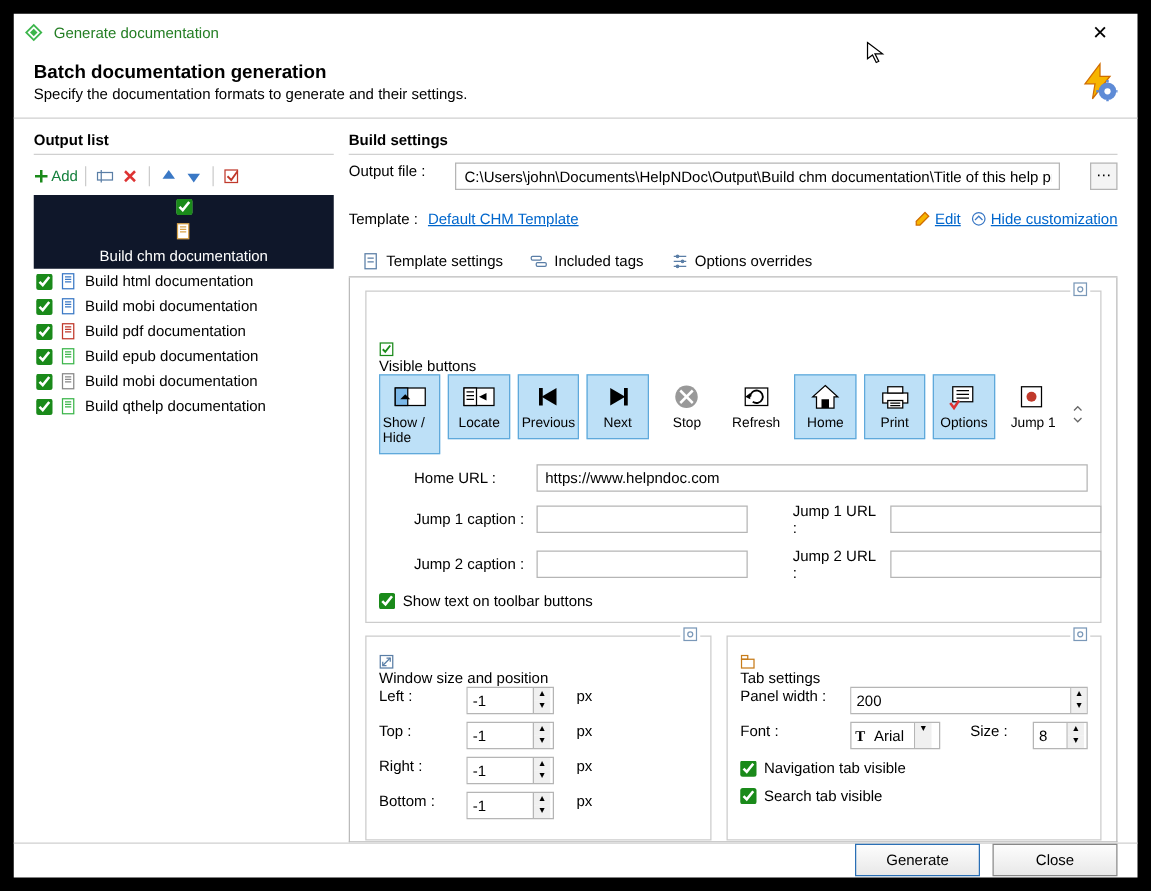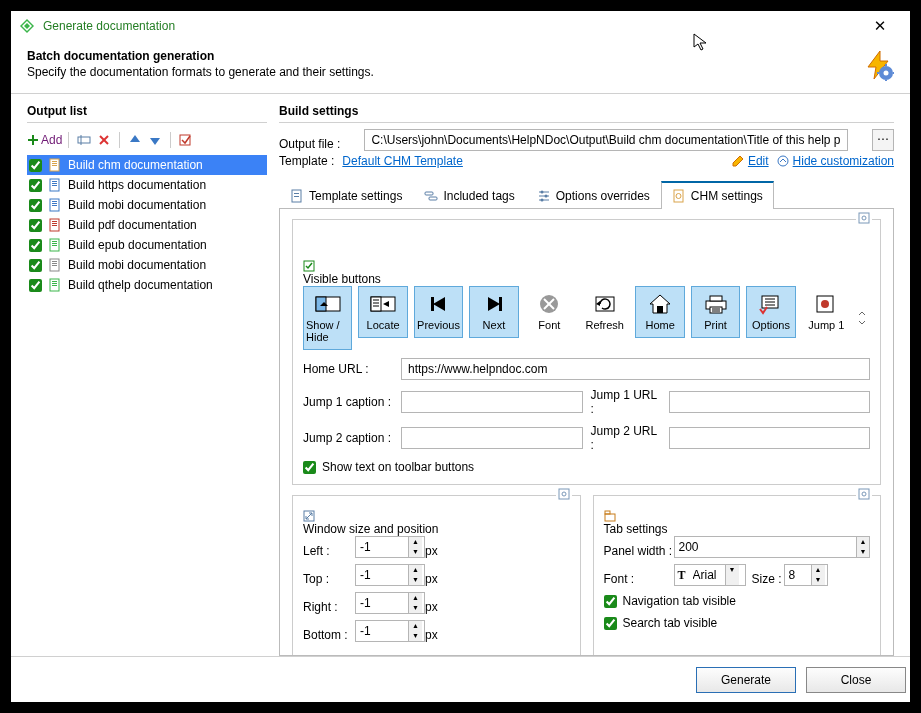--- a/index.html
+++ b/index.html
@@ -4,40 +4,40 @@
 <style>
 * { box-sizing: border-box; margin: 0; padding: 0; font-family: "Segoe UI", Tahoma, sans-serif; font-size: 12px; }
 body { background: #000; width: 921px; height: 713px; overflow: hidden; }
 .window { position: absolute; left: 11px; top: 11px; width: 899px; height: 691px; background: #fff; display: flex; flex-direction: column; }
 .titlebar { height: 30px; display: flex; align-items: center; padding: 0 8px; }
 .titlebar .app-icon { width: 16px; height: 16px; margin-right: 8px; }
 .titlebar .title { color: #247e24; flex: 1; }
 .titlebar .close { width: 44px; text-align: center; font-size: 15px; cursor: pointer; }
 .header { padding: 8px 16px 12px; display: flex; }
 .header-text { flex: 1; }
-.header-text h1 { font-size: 12px; font-weight: bold; margin-bottom: 2px; }
+.header-text h1 { font-size: 15px; font-weight: bold; margin-bottom: 2px; }
 .header-text p { font-size: 12px; }
 .header-icon { width: 32px; height: 32px; }
 .divider-h { height: 1px; background: #d0d0d0; margin: 0; }
 .body { flex: 1; display: flex; gap: 12px; padding: 10px 16px 0; overflow: hidden; }
 .left { width: 240px; display: flex; flex-direction: column; }
 .panel-title { font-weight: bold; margin-bottom: 4px; }
 .left .divider-h, .right .divider-h { margin-bottom: 6px; }
 .toolbar { display: flex; align-items: center; gap: 2px; padding: 2px 0 6px; }
-.toolbar .add { color: #701a75; display: flex; align-items: center; gap: 2px; cursor: pointer; }
+.toolbar .add { color: #15803d; display: flex; align-items: center; gap: 2px; cursor: pointer; }
 .tool-sep { width: 1px; height: 16px; background: #ccc; margin: 0 4px; }
 .tool-btn { width: 18px; height: 18px; display: flex; align-items: center; justify-content: center; cursor: pointer; }
 .list { flex: 1; }
 .list-item { display: flex; align-items: center; gap: 6px; padding: 3px 2px; cursor: pointer; }
-.list-item.selected { background: #3b82f6; }
+.list-item.selected { background: #0f172a; flex-direction: column; }
 .list-item.selected .label { color: #fff; }
 .list-item input[type=checkbox] { width: 13px; height: 13px; accent-color: #1a8a1a; }
 .list-item .doc-icon { width: 14px; height: 14px; flex-shrink: 0; }
 .right { flex: 1; display: flex; flex-direction: column; min-width: 0; }
-.row { display: flex; align-items: flex-end; gap: 24px; margin-bottom: 3px; }
+.row { display: flex; align-items: flex-start; gap: 24px; margin-bottom: 16px; }
 .row label { white-space: nowrap; }
 .row .fld { flex: 1; height: 22px; border: 1px solid #b5b5b5; padding: 0 6px; background: #fff; }
 .browse { width: 22px; height: 22px; border: 1px solid #b5b5b5; background: #f4f4f4; text-align: center; line-height: 18px; cursor: pointer; }
 .template-row { display: flex; align-items: center; gap: 8px; margin-bottom: 12px; }
 .link { color: #0066cc; cursor: pointer; text-decoration: underline; }
 .spacer { flex: 1; }
 .edit-link { display: flex; align-items: center; gap: 4px; cursor: pointer; }
 .tabs { display: flex; border-bottom: 1px solid #bbb; }
 .tab { display: flex; align-items: center; gap: 5px; padding: 6px 10px; border: 1px solid transparent; border-bottom: none; cursor: pointer; position: relative; top: 1px; }
 .tab.active { background: #fff; border-color: #bbb; border-top-color: #0066a6; border-top-width: 2px; }
@@ -45,34 +45,34 @@
 .tab-content { flex: 1; border: 1px solid #bbb; border-top: none; padding: 10px 12px; overflow: auto; display: flex; flex-direction: column; gap: 10px; }
 .group { border: 1px solid #ccc; position: relative; padding: 40px 10px 10px; }
 .group .reset { position: absolute; top: -8px; right: 8px; background: #fff; padding: 0 2px; cursor: pointer; }
 .vis-buttons { display: flex; gap: 6px; align-items: flex-start; flex-wrap: nowrap; }
 .vb { width: 60px; display: flex; flex-direction: column; align-items: center; gap: 4px; padding: 6px 2px; cursor: pointer; border: 1px solid transparent; }
 .vb.sel { background: #bde0f7; border-color: #5fa9db; }
 .vb .vb-icon { width: 28px; height: 22px; }
 .vb .vb-label { font-size: 11px; }
 .expand { width: 16px; align-self: center; cursor: pointer; }
 .form-row { display: flex; align-items: center; gap: 8px; margin-top: 8px; }
-.form-row label { width: 90px; }
+.form-row label { width: 90px; margin-left: 28px; }
 .form-row input[type=text] { flex: 1; height: 22px; border: 1px solid #b5b5b5; padding: 0 6px; }
 .form-row .half { display: flex; align-items: center; gap: 8px; flex: 1; }
 .cb-row { display: flex; align-items: center; gap: 6px; margin-top: 8px; }
 .cb-row input[type=checkbox] { width: 13px; height: 13px; accent-color: #1a8a1a; }
 .two-col { display: flex; gap: 12px; }
 .two-col .group { flex: 1; padding-top: 14px; }
-.num-row { display: flex; align-items: flex-end; gap: 0; margin-bottom: 6px; }
+.num-row { display: flex; align-items: flex-start; gap: 18px; margin-bottom: 6px; }
 .num-row label { width: 52px; }
 .num-row .spin { width: 70px; height: 22px; border: 1px solid #b5b5b5; display: flex; }
 .num-row .spin input { border: none; width: 52px; padding: 0 4px; }
 .num-row .spin .arrows { width: 14px; display: flex; flex-direction: column; border-left: 1px solid #b5b5b5; }
 .num-row .spin .arrows span { flex: 1; font-size: 7px; text-align: center; line-height: 9px; cursor: pointer; background: #f0f0f0; }
-.footer { height: 46px; display: flex; justify-content: flex-end; align-items: center; gap: 10px; padding: 0 4px; border-top: 1px solid #d0d0d0; }
+.footer { height: 28px; display: flex; justify-content: flex-end; gap: 10px; padding: 0 16px; border-top: 1px solid #d0d0d0; }
 .btn { width: 100px; height: 26px; border: 1px solid #888; background: linear-gradient(#fdfdfd,#e8e8e8); cursor: pointer; }
 .btn.primary { border-color: #2a6fb5; }
 .cursor { position: absolute; left: 693px; top: 33px; pointer-events: none; }
 svg { display: block; }
 </style>
 </head>
 <body>
 
 <div class="window">
   <div class="titlebar">
@@ -169,21 +169,21 @@
           <div class="list-item">
             <input type="checkbox" checked="" style="">
             <span class="doc-icon">
               <svg viewBox="0 0 14 14">
                 <rect x="2" y="1" width="9" height="12" fill="#fff" stroke="#3a78c5"></rect>
                 <rect x="4" y="3" width="5" height="1" fill="#3a78c5"></rect>
                 <rect x="4" y="5" width="5" height="1" fill="#3a78c5"></rect>
                 <rect x="4" y="7" width="5" height="1" fill="#3a78c5"></rect>
               </svg>
             </span>
-            <span class="label">Build https documentation</span>
+            <span class="label">Build html documentation</span>
           </div>
           <div class="list-item">
             <input type="checkbox" checked="" style="">
             <span class="doc-icon">
               <svg viewBox="0 0 14 14">
                 <rect x="2" y="1" width="9" height="12" fill="#fff" stroke="#3a78c5"></rect>
                 <rect x="4" y="3" width="5" height="1" fill="#3a78c5"></rect>
                 <rect x="4" y="5" width="5" height="1" fill="#3a78c5"></rect>
                 <rect x="4" y="7" width="5" height="1" fill="#3a78c5"></rect>
               </svg>
@@ -294,29 +294,20 @@
                 <line x1="2" y1="3" x2="12" y2="3" stroke="#5a7ea6"></line>
                 <line x1="2" y1="7" x2="12" y2="7" stroke="#5a7ea6"></line>
                 <line x1="2" y1="11" x2="12" y2="11" stroke="#5a7ea6"></line>
                 <circle cx="5" cy="3" r="1.5" fill="#5a7ea6"></circle>
                 <circle cx="9" cy="7" r="1.5" fill="#5a7ea6"></circle>
                 <circle cx="5" cy="11" r="1.5" fill="#5a7ea6"></circle>
               </svg>
             </span>
             <span>Options overrides</span>
           </div>
-          <div class="tab active">
-            <span class="tab-icon">
-              <svg viewBox="0 0 14 14">
-                <rect x="2" y="1" width="9" height="12" fill="#fff" stroke="#d9a34a"></rect>
-                <circle cx="6.5" cy="7" r="2.5" fill="none" stroke="#d9a34a"></circle>
-              </svg>
-            </span>
-            <span>CHM settings</span>
-          </div>
         </div>
 
       <div class="tab-content">
 
         <div class="group">
           <span class="legend"><svg width="12" height="12">
                 <rect x="1" y="1" width="10" height="10" fill="none" stroke="#1a8a1a"></rect>
                 <polyline points="3,6 5,8 9,3" fill="none" stroke="#1a8a1a" stroke-width="1.5"></polyline>
               </svg><span>Visible buttons</span></span>
           <span class="reset">
@@ -368,21 +359,21 @@
                 <span class="vb-label">Next</span>
               </div>
               <div class="vb">
                 <span class="vb-icon">
                   <svg viewBox="0 0 28 22">
                     <circle cx="14" cy="11" r="9" fill="#999"></circle>
                     <line x1="9" y1="6" x2="19" y2="16" stroke="#fff" stroke-width="2"></line>
                     <line x1="19" y1="6" x2="9" y2="16" stroke="#fff" stroke-width="2"></line>
                   </svg>
                 </span>
-                <span class="vb-label">Font</span>
+                <span class="vb-label">Stop</span>
               </div>
               <div class="vb">
                 <span class="vb-icon">
                   <svg viewBox="0 0 28 22">
                     <rect x="5" y="4" width="18" height="14" fill="#fff" stroke="#000"></rect>
                     <path d="M9,11 a5,5 0 1,1 2,4" fill="none" stroke="#000" stroke-width="1.5"></path>
                     <polygon points="9,8 9,13 5,11" fill="#000"></polygon>
                   </svg>
                 </span>
                 <span class="vb-label">Refresh</span>

